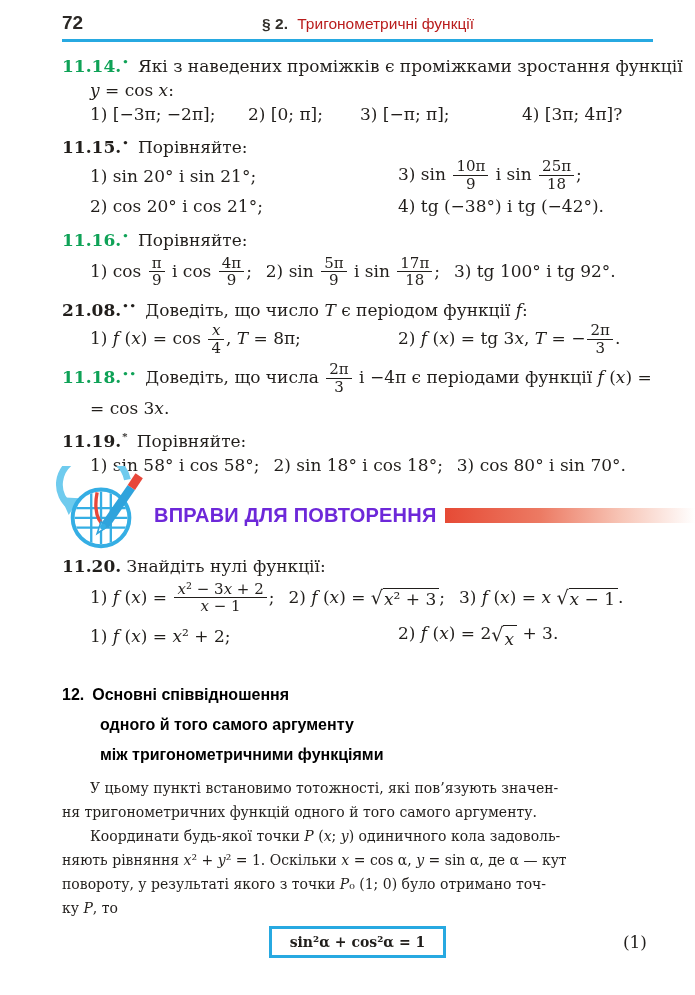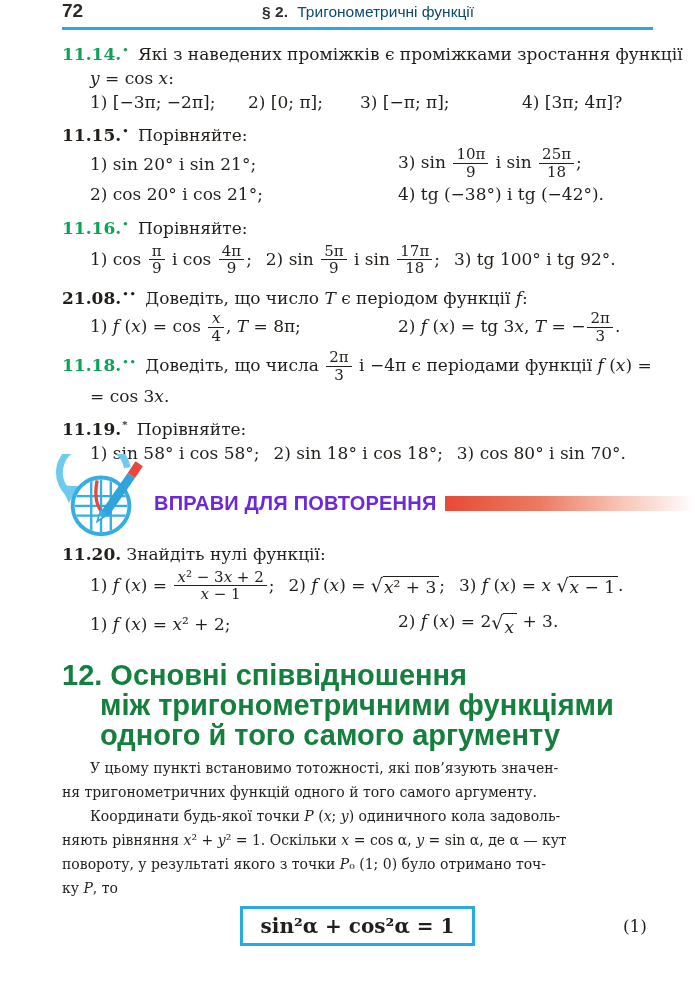--- a/index.html
+++ b/index.html
@@ -1,25 +1,25 @@
 <!DOCTYPE html>
 <html><head>
 <meta charset="utf-8">
 <style>
   html,body{margin:0;padding:0;background:#fff;}
   body{width:695px;height:995px;overflow:hidden;
        font-family:"DejaVu Serif",serif;font-size:17px;color:#211e1b;}
-  .page{box-sizing:border-box;width:695px;height:995px;padding:0 42px 0 62px;}
+  .page{box-sizing:border-box;width:695px;height:995px;padding:12px 42px 0 62px;}
 
   
   .phead{display:flex;align-items:baseline;font-family:"Liberation Sans",sans-serif;}
   .pagenum{font-size:19px;font-weight:bold;color:#2b2825;}
   .hcenter{flex:1;text-align:center;font-size:15.5px;}
   .hsec{font-weight:bold;color:#33302b;margin-right:5px;}
-  .hsub{color:#0c4a6e;}
+  .hsub{color:#b91c1c;}
   .hrule{height:3px;background:#27a9e1;margin-top:5px;}
 
   
   .content{margin-top:8px;}
   .ex{margin-top:5px;}
   .exline{line-height:24px;white-space:nowrap;}
   .num{font-weight:bold;}
   .green{color:#0fa257;}
   .star{font-size:10px;vertical-align:super;letter-spacing:1px;margin:0 3px 0 1px;font-weight:bold;}
   .ind{padding-left:28px;}
@@ -42,34 +42,34 @@
 
   
   .review{display:flex;align-items:center;height:66px;margin:6px 0 2px 0;}
   .ricon{flex:0 0 auto;margin:-12px 4px -6px -8px;}
   .rtitle{font-family:"Liberation Sans",sans-serif;font-weight:bold;font-size:20px;
           color:#6d28d9;white-space:nowrap;letter-spacing:.2px;}
   .rbar{flex:1;height:15px;margin-left:9px;margin-right:-42px;
         background:linear-gradient(90deg,#e64a35 0%,#ec7a63 38%,#f7c4b5 70%,#fff 100%);}
 
   
-  .sec12{margin-top:20px;font-family:"Liberation Sans",sans-serif;font-weight:bold;
-         font-size:29px;line-height:30px;color:#15803d;}
+  .sec12{margin-top:28px;font-family:"Liberation Sans",sans-serif;font-weight:bold;
+         font-size:16px;line-height:30px;color:#000000;}
   .sec12 .l1{padding-left:0;}
   .sec12 .lx{padding-left:38px;}
   .secnum{margin-right:8px;}
 
   
   .para{margin-top:6px;font-size:14px;line-height:24px;}
   .para div{white-space:nowrap;overflow:hidden;}
   .pind{text-indent:28px;}
 
   
   .eqrow{display:grid;grid-template-columns:1fr auto 1fr;align-items:center;margin-top:6px;}
-  .fbox{border:3px solid #27a9e1;padding:5px 18px;font-weight:bold;font-size:20px;
+  .fbox{border:3px solid #27a9e1;padding:5px 18px;font-weight:bold;font-size:14px;
         white-space:nowrap;}
   .fnum{text-align:right;font-size:17px;padding-right:6px;}
 </style>
 </head>
 <body>
 
 <div class="page">
 
   <div class="phead">
     <span class="pagenum">72</span>
@@ -195,22 +195,22 @@
               <span class="rsign">√</span>
               <span class="rad"><span class="it">x</span></span>
             </span><span> + 3.</span></span>
       </div>
     </div>
 
     <div class="sec12">
       <div class="l1">
         <span class="secnum">12.</span><span>Основні співвідношення</span>
       </div>
+      <div class="lx">одного й того самого аргументу</div>
       <div class="lx">між тригонометричними функціями</div>
-      <div class="lx">одного й того самого аргументу</div>
     </div>
 
     <div class="para">
       <div class="pind">У цьому пункті встановимо тотожності, які пов’язують значен-</div>
       <div>ня тригонометричних функцій одного й того самого аргументу.</div>
       <div class="pind"><span>Координати будь-якої точки </span><span class="it">P</span><span> (</span><span class="it">x</span><span>; </span><span class="it">y</span><span>) одиничного кола задоволь-</span></div>
       <div><span>няють рівняння </span><span class="it">x</span><span>² + </span><span class="it">y</span><span>² = 1. Оскільки </span><span class="it">x</span><span> = cos α, </span><span class="it">y</span><span> = sin α, де α — кут</span></div>
       <div><span>повороту, у результаті якого з точки </span><span class="it">P</span><span>₀</span><span> (1; 0) було отримано точ-</span></div>
       <div><span>ку </span><span class="it">P</span><span>, то</span></div>
     </div>

